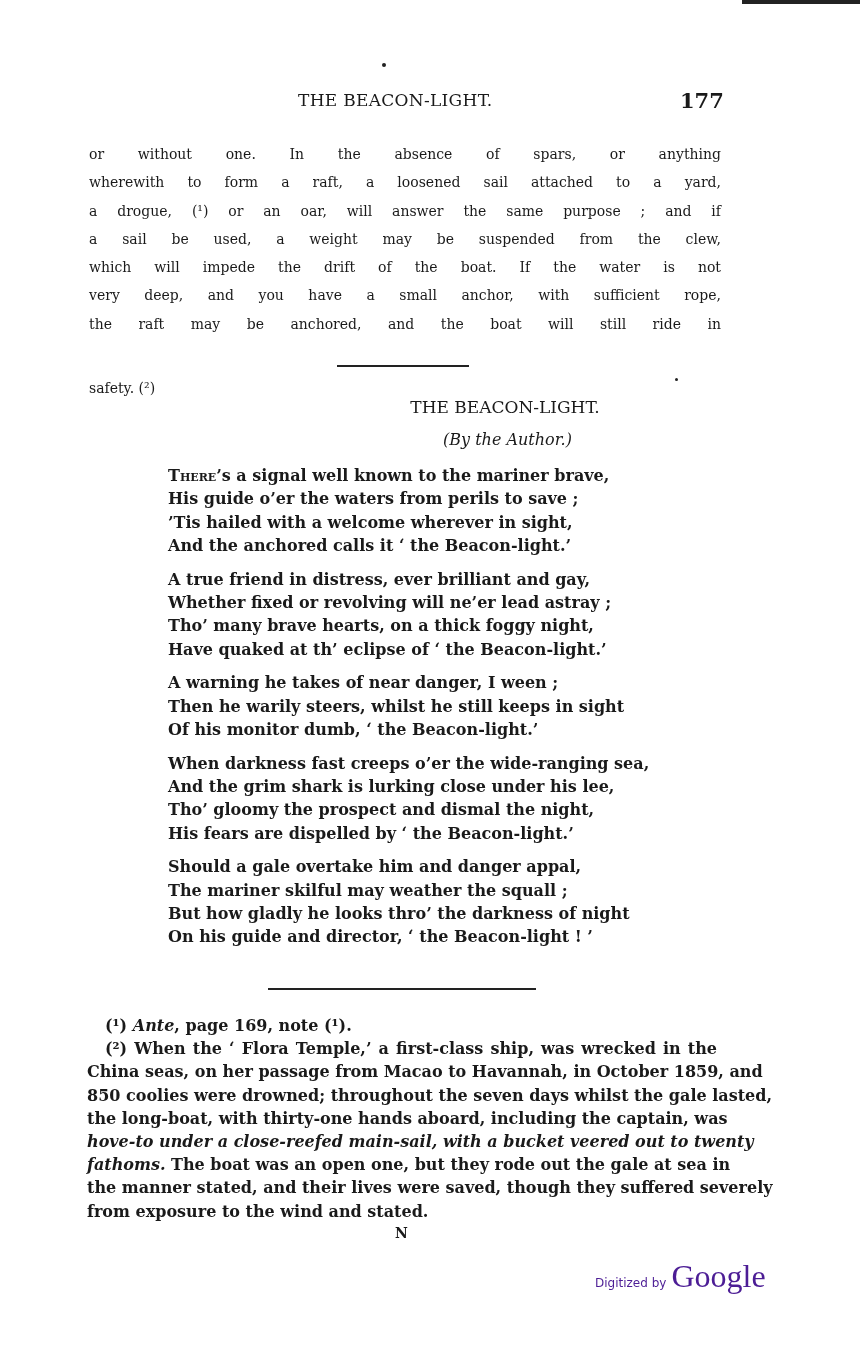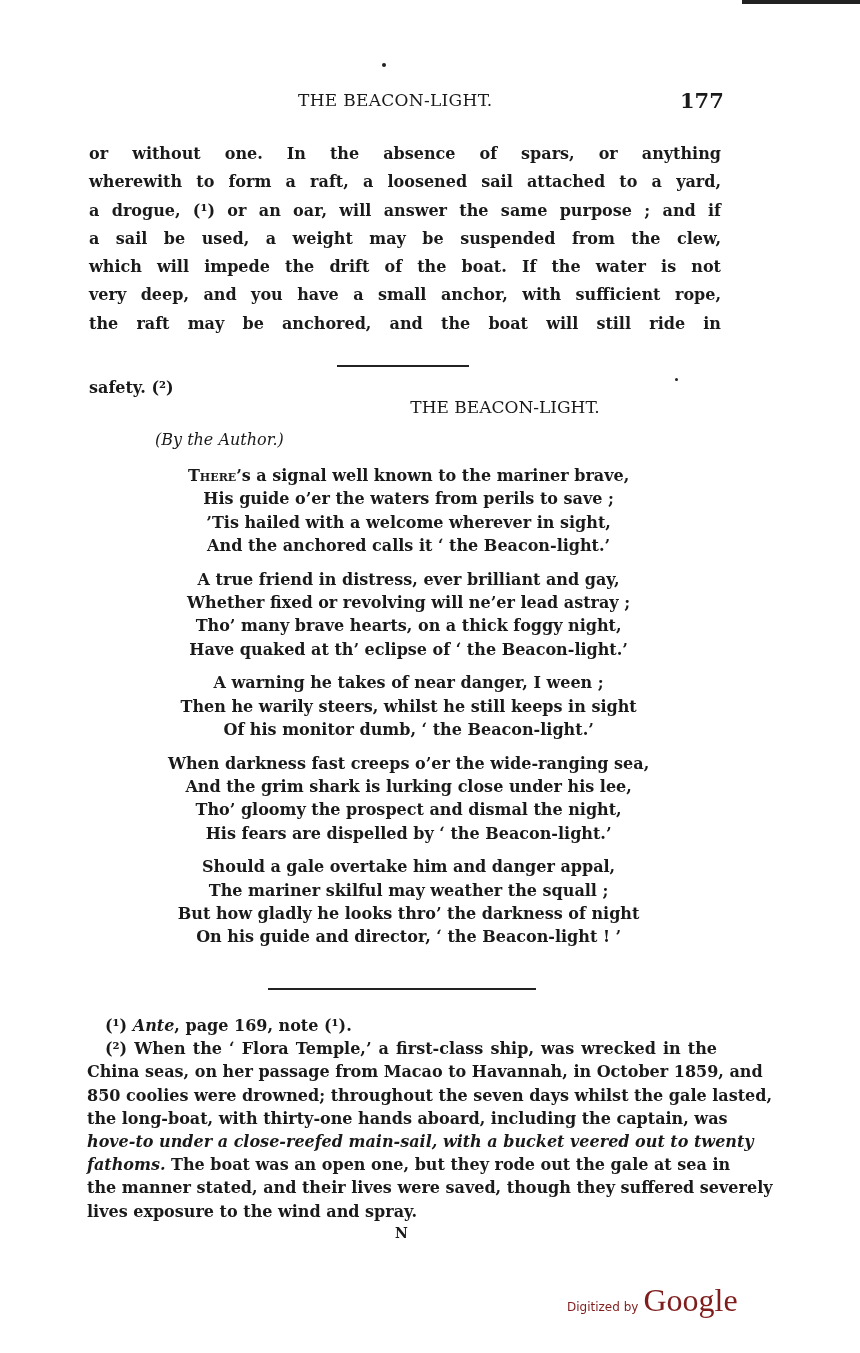--- a/index.html
+++ b/index.html
@@ -3,36 +3,36 @@
 <meta charset="utf-8">
 <style>
   html, body { margin:0; padding:0; background:#ffffff; }
   body { width:860px; height:1353px; position:relative; overflow:hidden;
          font-family:"DejaVu Serif", serif; color:#1a1a1a; }
   .abs { position:absolute; }
   .topline { top:0; left:742px; width:118px; height:4px; background:#222; }
   .dot { width:4px; height:4px; border-radius:50%; background:#222; }
   .running-head { top:90px; left:298px; font-size:17px; letter-spacing:0.3px; }
   .page-num { top:88px; left:680px; font-size:21px; font-weight:bold; }
-  .body-text { left:89px; width:632px; font-size:16px; line-height:28.3px; font-weight:bold; }
+  .body-text { left:89px; width:632px; font-size:14px; line-height:28.3px; font-weight:normal; }
   .body-text .line { display:block; white-space:nowrap; text-align:justify; text-align-last:justify; }
   .body-text .line.last { text-align-last:left;margin-top:36px; }
   .rule { height:1.5px; background:#222; }
   .poem-title { top:397px; left:0; width:860px; text-align:center; font-size:17px; padding-left:150px; box-sizing:border-box; }
-  .poem-byline { top:430px; left:0; width:860px; text-align:left; font-size:16px; font-style:italic; padding-left:155px; box-sizing:border-box; }
+  .poem-byline { top:430px; left:0; width:860px; text-align:center; font-size:16px; font-style:italic; padding-left:155px; box-sizing:border-box; }
   .poem { left:168px; font-size:16px; line-height:23.3px; font-weight:bold; }
   .stanza { margin-bottom:10.5px; }
   .stanza .vline { display:block; white-space:nowrap; }
   .smallcaps { font-variant:small-caps; }
   .notes { left:87px; width:630px; font-size:16px; line-height:23.2px; font-weight:bold; }
   .notes .line { display:block; white-space:nowrap; text-align:justify; text-align-last:justify; }
   .notes .line.last { text-align-last:left; }
   .notes .indent { padding-left:18px; }
   .signature { top:1225px; left:395px; font-size:14px; font-weight:bold; }
-  .watermark { top:1258px; left:567px; color:#7f1d1d;margin-top:24px; }
+  .watermark { top:1258px; left:595px; color:#4c1d95; }
   .watermark .small { font-family:"DejaVu Sans", sans-serif; font-size:12px; }
   .watermark .big { font-family:"Liberation Serif", serif; font-size:32px; }
 </style>
 </head>
 <body>
 
 <div class="abs topline"></div>
 <div class="abs dot" style="top:63px;left:382px;"></div>
 <div class="abs dot" style="top:378px;left:675px;width:3px;height:3px;"></div>
 
@@ -48,21 +48,21 @@
   <span class="line">very deep, and you have a small anchor, with sufficient rope,</span>
   <span class="line">the raft may be anchored, and the boat will still ride in</span>
   <span class="line last">safety. (²)</span>
 </div>
 
 <div class="abs rule" style="top:365px;left:337px;width:132px;"></div>
 
 <div class="abs poem-title">THE BEACON-LIGHT.</div>
 <div class="abs poem-byline">(By the Author.)</div>
 
-<div class="abs poem" style="top:464px;text-align:center;">
+<div class="abs poem" style="top:464px;">
   <div class="stanza">
     <span class="vline"><span class="smallcaps">There</span><span>’s a signal well known to the mariner brave,</span></span>
     <span class="vline">His guide o’er the waters from perils to save ;</span>
     <span class="vline">’Tis hailed with a welcome wherever in sight,</span>
     <span class="vline">And the anchored calls it ‘ the Beacon-light.’</span>
   </div>
   <div class="stanza">
     <span class="vline">A true friend in distress, ever brilliant and gay,</span>
     <span class="vline">Whether fixed or revolving will ne’er lead astray ;</span>
     <span class="vline">Tho’ many brave hearts, on a thick foggy night,</span>
@@ -91,21 +91,21 @@
 
 <div class="abs notes" style="top:1006px;margin-top:8px;">
   <span class="line last indent"><span>(¹)</span> <i>Ante</i><span>, page 169, note (¹).</span></span>
   <span class="line indent">(²) When the ‘ Flora Temple,’ a first-class ship, was wrecked in the</span>
   <span class="line">China seas, on her passage from Macao to Havannah, in October 1859, and</span>
   <span class="line">850 coolies were drowned; throughout the seven days whilst the gale lasted,</span>
   <span class="line">the long-boat, with thirty-one hands aboard, including the captain, was</span>
   <span class="line"><i>hove-to under a close-reefed main-sail, with a bucket veered out to twenty</i></span>
   <span class="line"><i>fathoms.</i><span>  The boat was an open one, but they rode out the gale at sea in</span></span>
   <span class="line">the manner stated, and their lives were saved, though they suffered severely</span>
-  <span class="line last">lives exposure to the wind and spray.</span>
+  <span class="line last">from exposure to the wind and stated.</span>
 </div>
 
 <div class="abs signature">N</div>
 
 <div class="abs watermark">
   <span class="small">Digitized by</span>
   <span class="big">Google</span>
 </div>
 
 </body></html>

